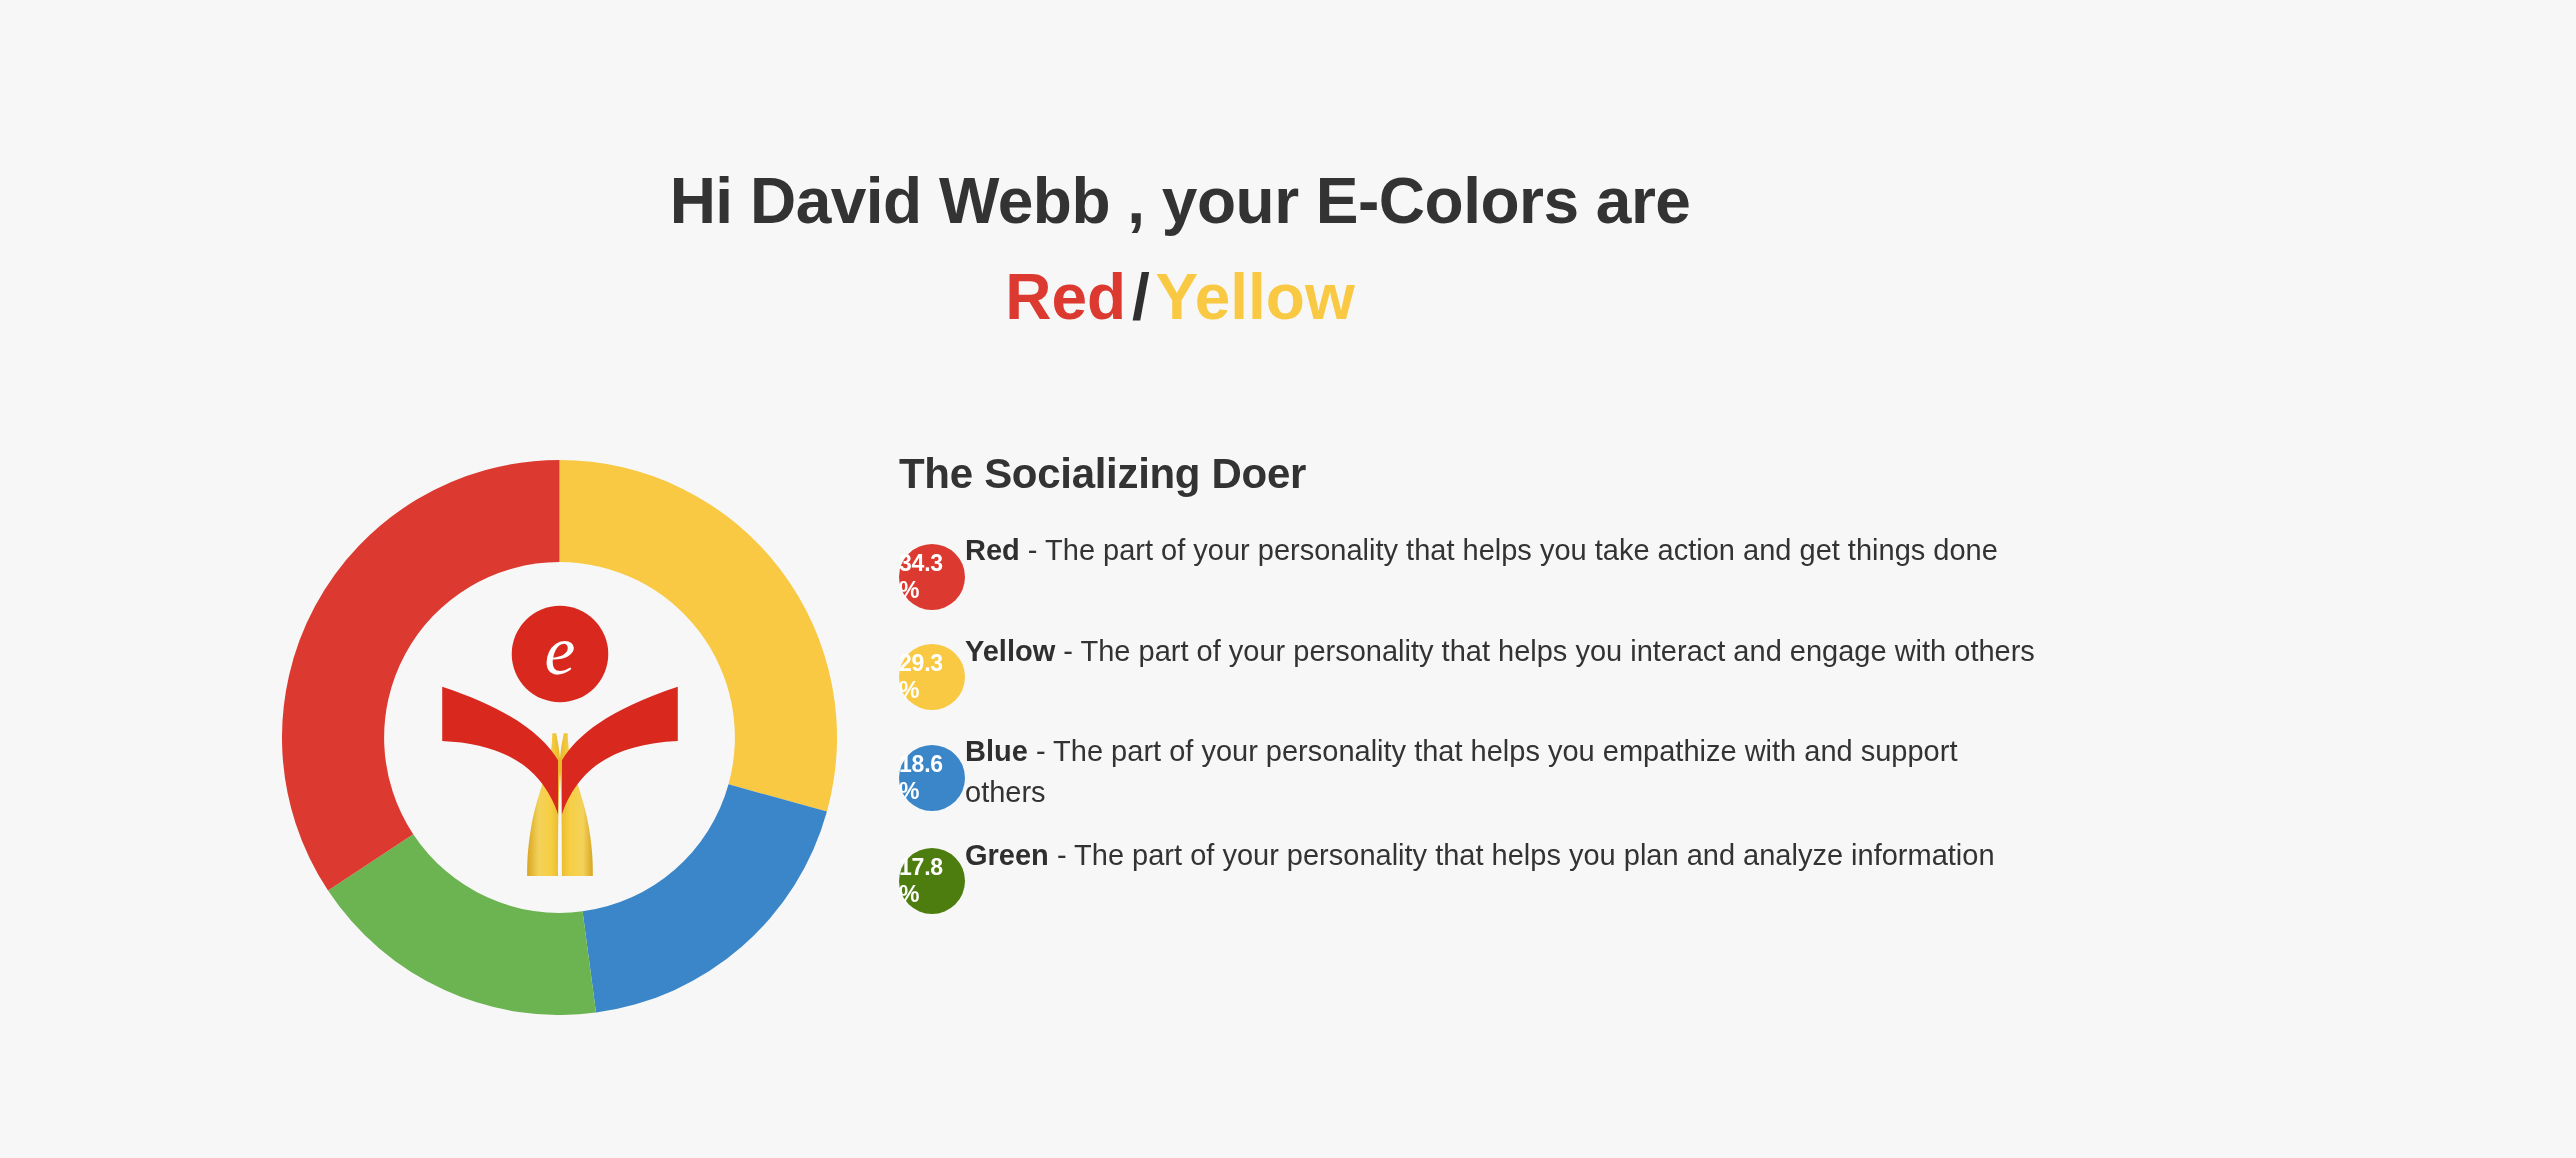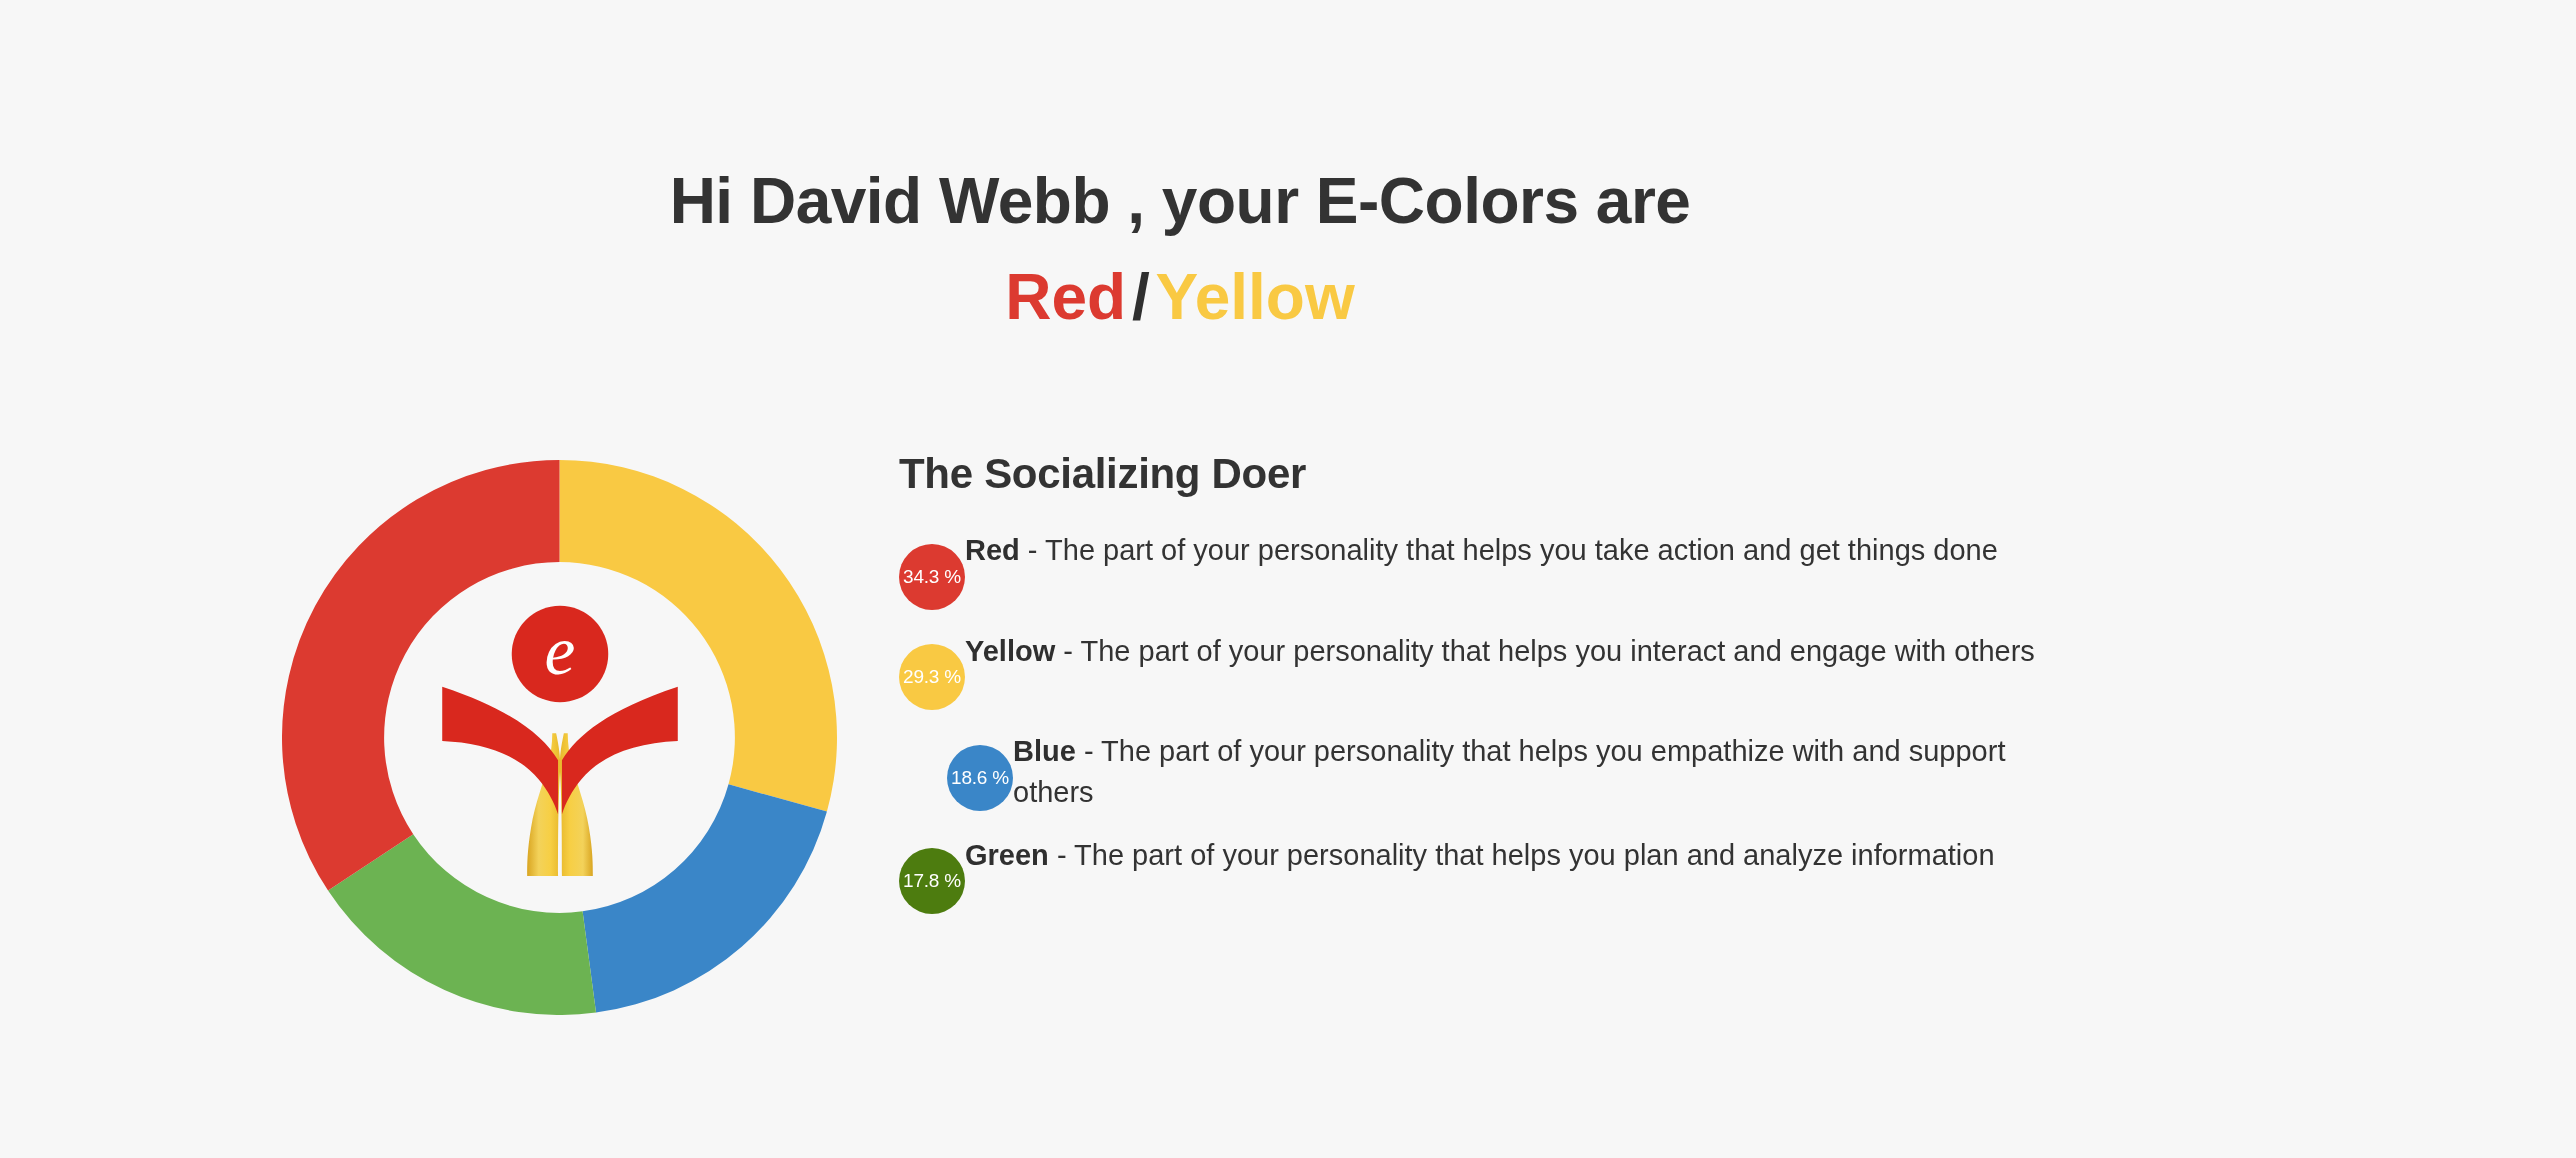--- a/index.html
+++ b/index.html
@@ -108,28 +108,28 @@
 
   .badge {
     flex: 0 0 auto;
     width: 66px;
     height: 66px;
     border-radius: 50%;
     display: flex;
     align-items: center;
     justify-content: center;
     color: #ffffff;
-    font-size: 19px;
-    font-weight: normal;
+    font-size: 23px;
+    font-weight: bold;
     letter-spacing: -0.2px;
     margin-top: 13.5px;
   }
   .badge.red    { background: #dc3a30; }
   .badge.yellow { background: #f9c943; }
-  .badge.blue   { background: #3a86c8; margin-left: 48px; }
+  .badge.blue   { background: #3a86c8; }
   .badge.green  { background: #4d7c0f; }
 
   .trait-text {
     flex: 1 1 auto;
     font-size: 29px;
     line-height: 1.42;
     color: #333333;
     max-width: 1080px;
   }
   .trait-text .lead {

